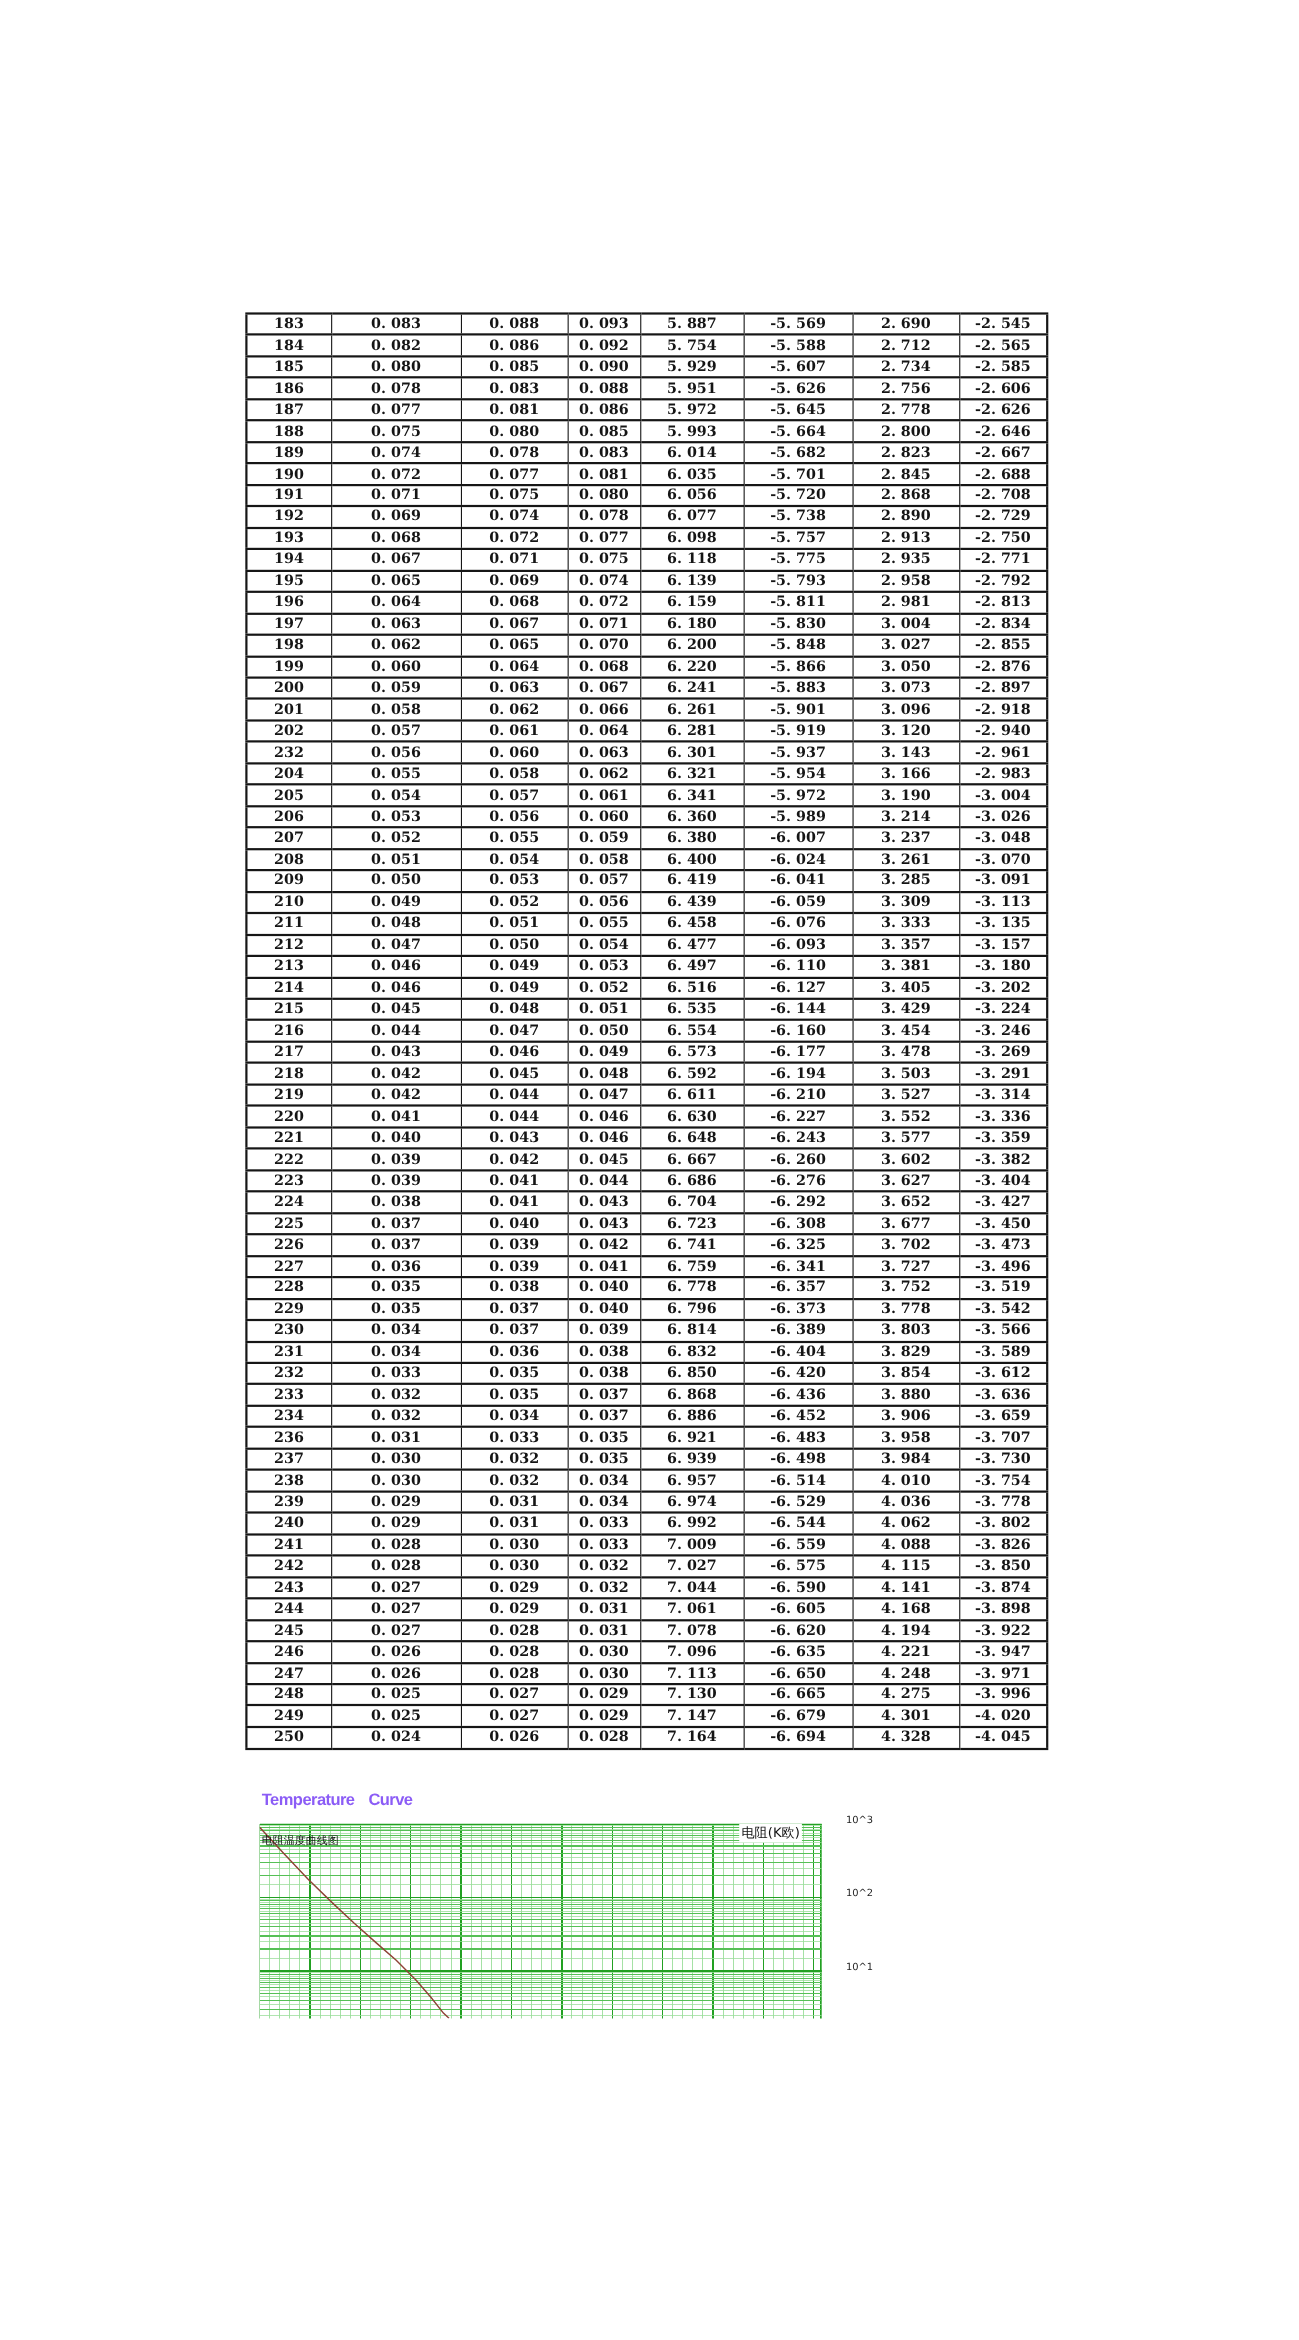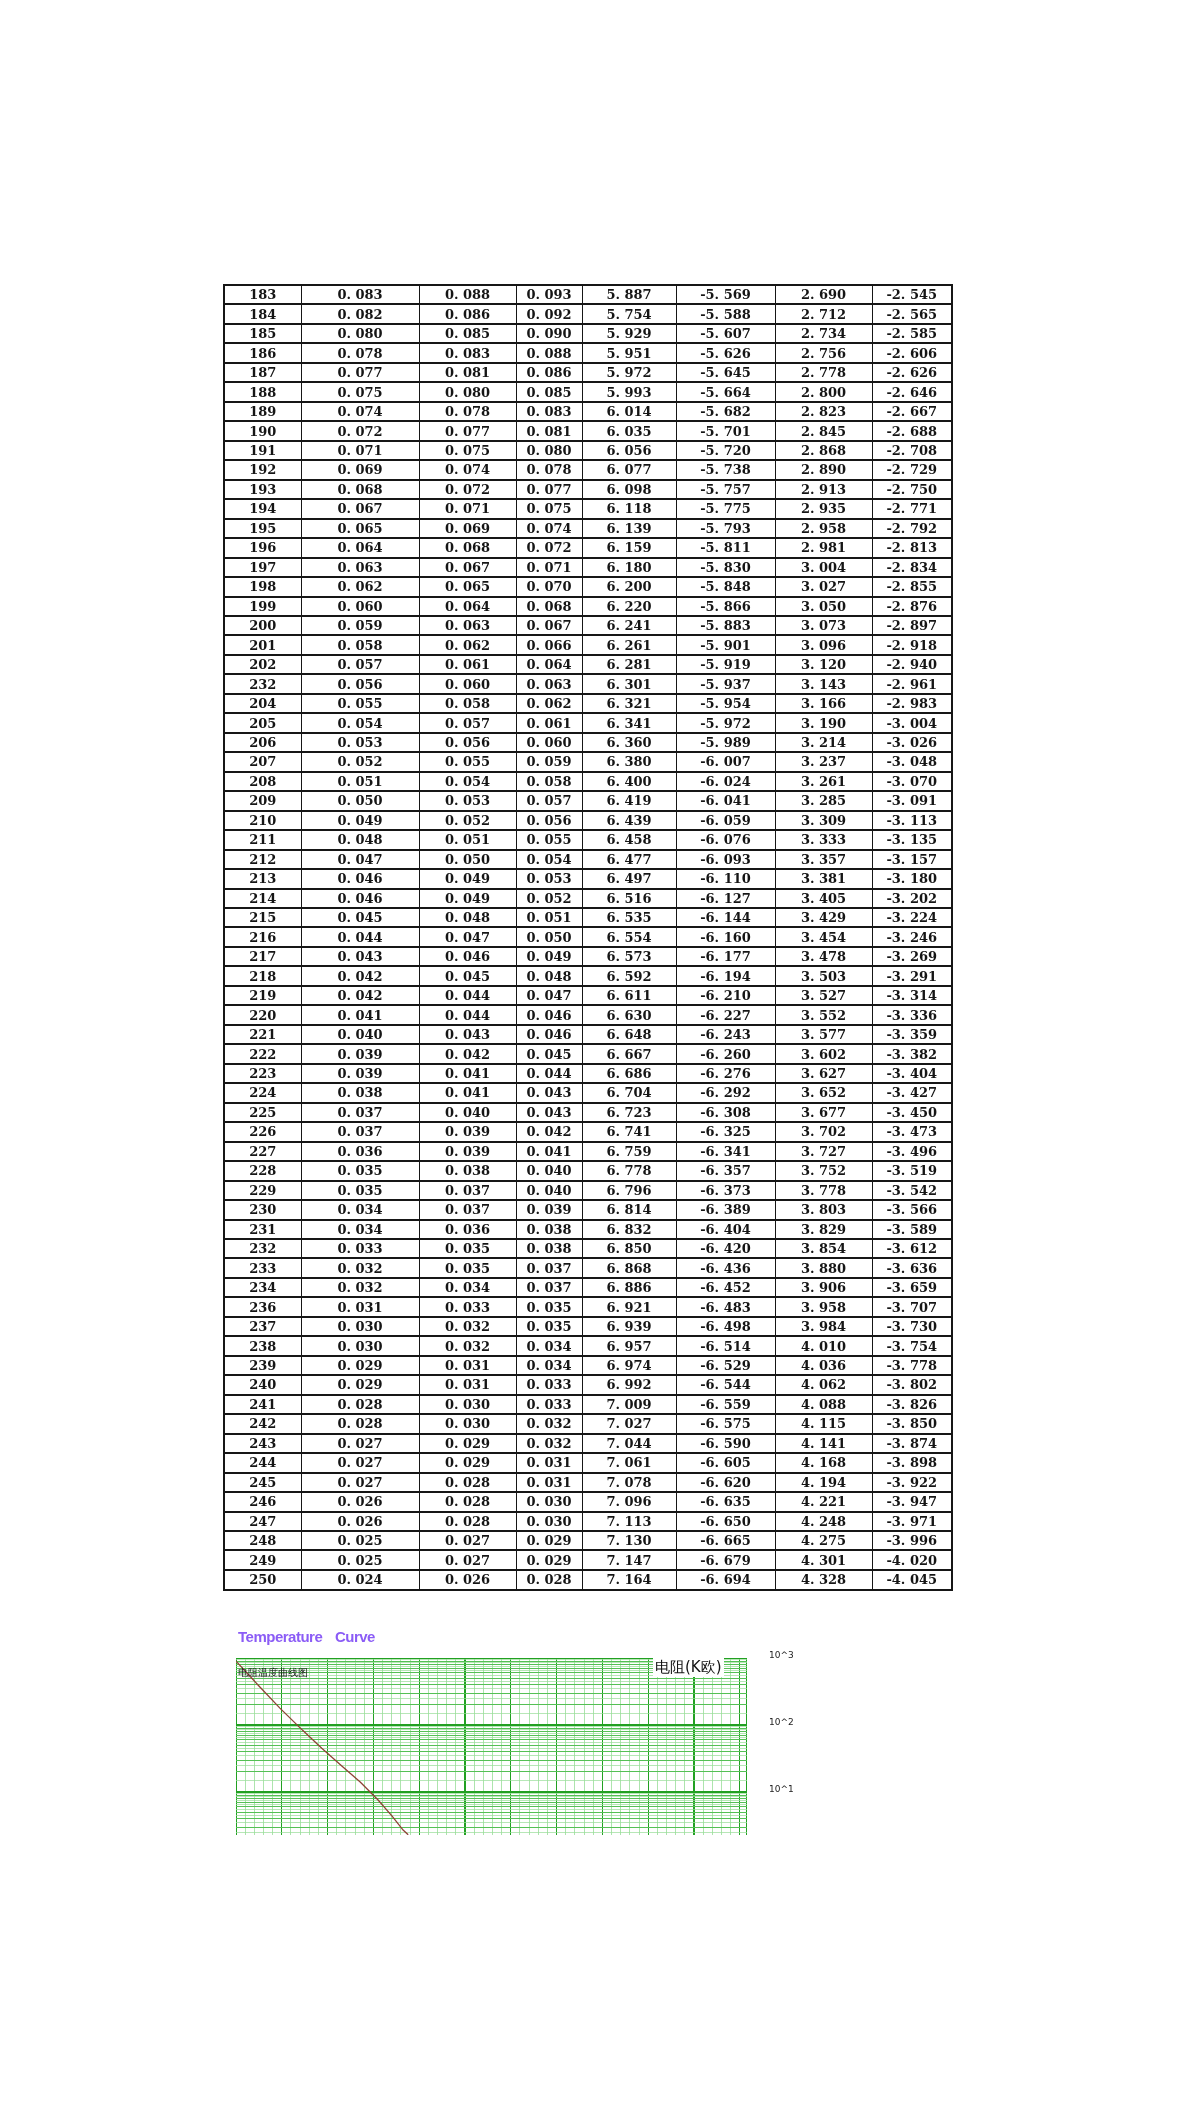--- a/index.html
+++ b/index.html
@@ -24,22 +24,22 @@
     position:absolute;left:238px;top:1628px;
     font-family:Liberation Sans, sans-serif;font-weight:bold;
     font-size:15px;letter-spacing:-0.5px;word-spacing:9px;color:#8b5cf6;
   }
   .chart-box{position:absolute;left:236px;top:1658px;width:511px;height:177px;}
   .chart-inner-label{
     position:absolute;left:238px;top:1666px;font-family:"DejaVu Sans", sans-serif;
     font-size:10px;color:#111;letter-spacing:0;white-space:nowrap;
   }
   .chart-axis-label{
-    position:absolute;left:653px;top:1658px;background:#ffffff;
-    font-family:"DejaVu Sans", sans-serif;font-size:15px;color:#111;
+    position:absolute;left:672px;top:1658px;background:#ffffff;
+    font-family:"DejaVu Sans", sans-serif;font-size:12px;color:#111;
     padding:0 2px;white-space:nowrap;
   }
   .ytick{
     position:absolute;left:748px;font-family:"DejaVu Sans", sans-serif;
     font-size:9px;color:#222;white-space:nowrap;margin-left:21px;
   }
   .ytick.t3{top:1650px;} .ytick.t2{top:1717px;text-align:center;} .ytick.t1{top:1784px;}
 </style>
 </head>
 <body>

